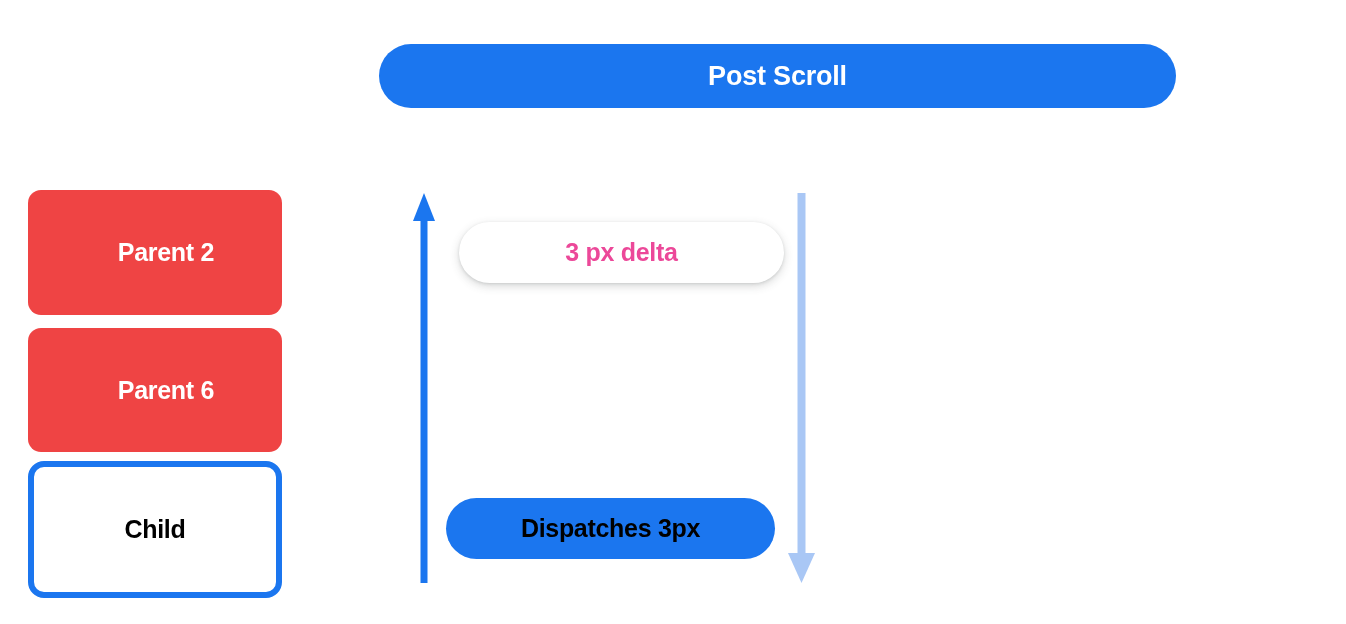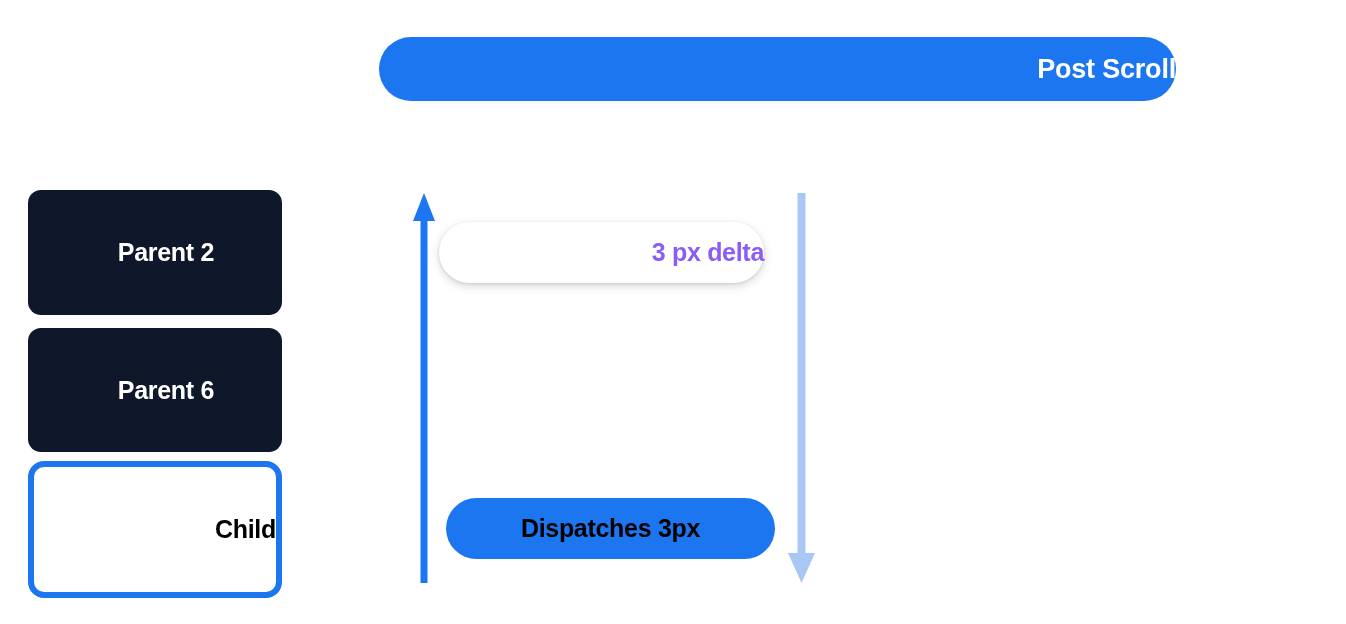--- a/index.html
+++ b/index.html
@@ -15,59 +15,58 @@
     width: 1346px;
     height: 624px;
     background: #ffffff;
     overflow: hidden;
   }
 
   
   .header-pill {
     position: absolute;
     left: 379px;
-    top: 37px;
+    top: 44px;
     width: 797px;
     height: 64px;
     background: #1b76ef;
     border-radius: 32px;
     display: flex;
     align-items: center;
-    justify-content: flex-end;
+    justify-content: center;
     color: #ffffff;
     font-size: 27px;
     font-weight: bold;
     letter-spacing: -0.2px;
   }
 
   
   .node-box {
     position: absolute;
     left: 28px;
     width: 254px;
     display: flex;
     align-items: center;
     justify-content: center;
     font-size: 25px;
     font-weight: bold;
     letter-spacing: -0.3px;
     box-sizing: border-box;
   }
   .node-filled {
-    background: #0f172a;
+    background: #ef4444;
     color: #ffffff;
     border-radius: 13px;
     padding-left: 22px;
   }
   .node-outlined {
     background: #ffffff;
     color: #000000;
     border: 6px solid #1b76ef;
     border-radius: 16px;
-    justify-content: flex-end;
   }
   #node-parent2 { top: 190px; height: 125px; }
   #node-parent1 { top: 328px; height: 124px; }
   #node-child   { top: 461px; height: 137px; }
 
   
   .arrow {
     position: absolute;
   }
   #arrow-up {
@@ -79,30 +78,30 @@
   #arrow-down {
     left: 784px;
     top: 193px;
     width: 36px;
     height: 390px;
   }
 
   
   .pill-white {
     position: absolute;
-    left: 439px;
+    left: 459px;
     top: 222px;
     width: 325px;
     height: 61px;
     background: #ffffff;
     border-radius: 31px;
     display: flex;
     align-items: center;
-    justify-content: flex-end;
-    color: #8b5cf6;
+    justify-content: center;
+    color: #ec4899;
     font-size: 25px;
     font-weight: bold;
     letter-spacing: -0.3px;
     box-shadow: 0 3px 10px rgba(60,64,67,0.20), 0 1px 3px rgba(60,64,67,0.14);
   }
   .pill-blue {
     position: absolute;
     left: 446px;
     top: 498px;
     width: 329px;

